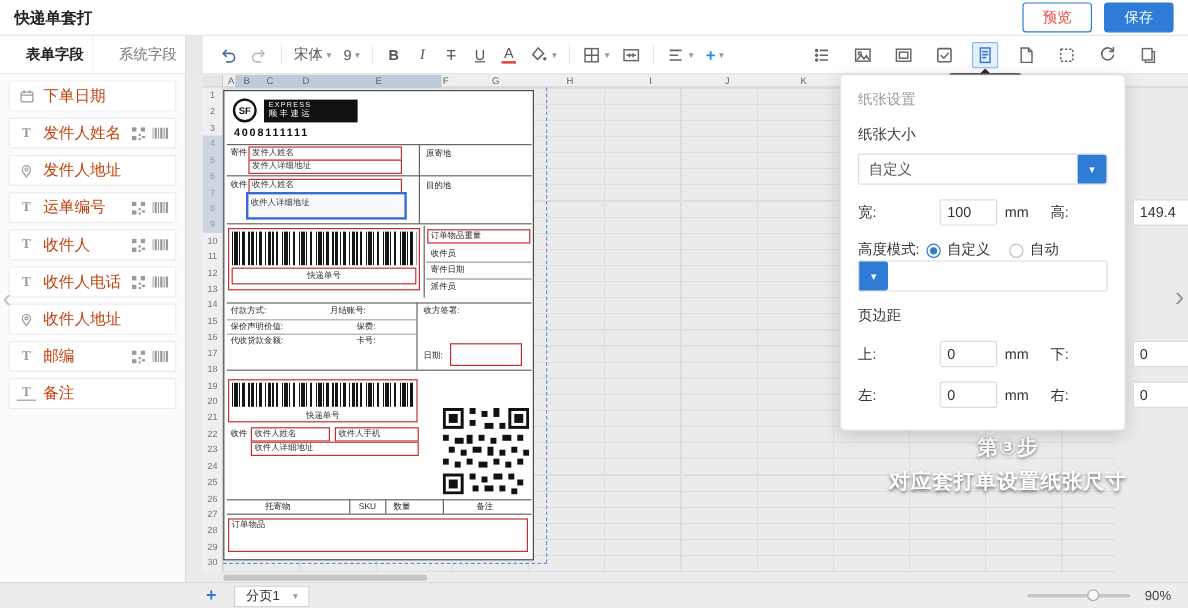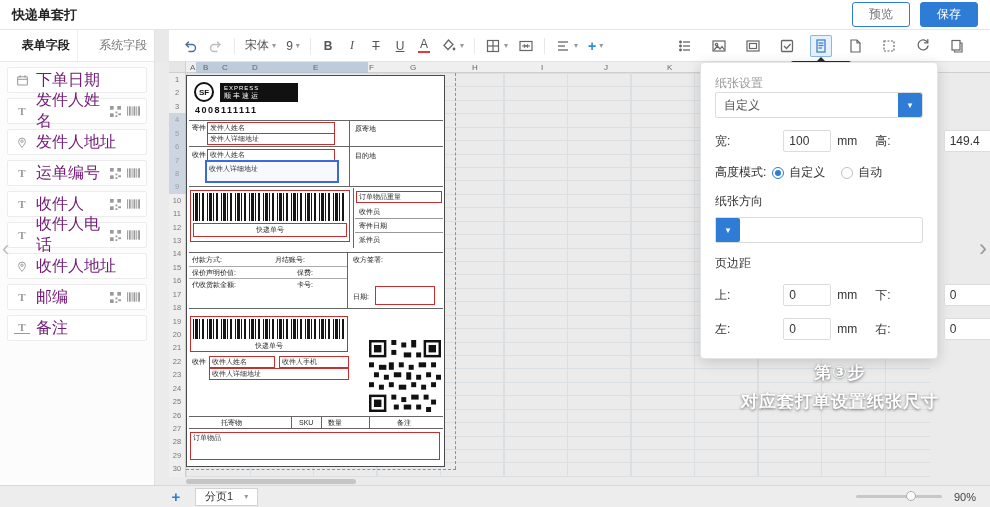--- a/index.html
+++ b/index.html
@@ -6,34 +6,34 @@
   html,body{width:990px;height:507px;}
   body{position:relative;overflow:hidden;background:#e9e9e9;font-family:"Liberation Sans","DejaVu Sans",sans-serif;}
   [data-interactable="true"]{cursor:pointer;}
   input[data-interactable="true"]{cursor:text;margin-left:47px;}
 
   
   .topbar{position:absolute;top:0;left:0;width:100%;height:30px;background:#fff;border-bottom:1px solid #e6e6e6;display:flex;align-items:center;padding:0 12px;z-index:50;}
   .title{font-size:13px;color:#222;font-weight:700;}
   .spacer{flex:1;}
   .btn{font-size:12px;border-radius:3px;padding:3px 16px;margin-left:10px;border:1px solid #2e7cd6;font-family:inherit;}
-  .btn.ghost{background:#fff;color:#737373;}
+  .btn.ghost{background:#fff;color:#ef4444;}
   .btn.primary{background:#2e7cd6;color:#fff;}
 
   
   .sidebar{position:absolute;top:30px;left:0;width:155px;height:455px;background:#fcfcfc;border-right:1px solid #e2e2e2;z-index:20;}
   .tabs{display:flex;height:32px;border-bottom:1px solid #e8e8e8;background:#fff;}
   .tab{flex:1;display:flex;align-items:center;justify-content:center;font-size:12px;color:#777;padding-left:15px;}
   .tab.active{color:#222;font-weight:700;}
   .tab+.tab{border-left:1px solid #efefef;}
   .field{display:flex;align-items:center;height:26px;margin:5px 7px;padding:0 6px;border:1px solid #ececec;border-radius:2px;background:#fff;}
   .ficon{width:16px;display:flex;justify-content:center;align-items:center;margin-right:6px;color:#9a9a9a;}
   .ticon{font-family:"Liberation Serif","DejaVu Serif",serif;font-size:11px;font-weight:700;color:#9a9a9a;line-height:1;}
   .ticon.underlined{border-bottom:1px solid #9a9a9a;}
-  .flabel{flex:1;font-size:16px;color:#701a75;}
+  .flabel{flex:1;font-size:13px;color:#c2410c;}
   .fcodes{display:flex;gap:6px;align-items:center;}
   .chevl{position:absolute;left:2px;top:238px;font-size:22px;color:#c0c0c0;z-index:45;line-height:1;}
   .chevr{position:absolute;right:3px;top:236px;font-size:24px;color:#9a9a9a;z-index:45;line-height:1;}
 
   
   .toolbar{position:absolute;left:169px;top:30px;width:835px;height:32px;background:#fff;border-bottom:1px solid #e3e3e3;display:flex;align-items:center;padding:0 8px;z-index:25;}
   .tbtn{display:flex;align-items:center;justify-content:center;min-width:20px;height:22px;margin:0 2px;color:#555;font-size:12px;position:relative;border-radius:2px;padding:0 3px;}
   .bold{font-weight:700;}
   .italic{font-style:italic;font-family:"Liberation Serif","DejaVu Serif",serif;}
   .strike{text-decoration:line-through;}
@@ -627,20 +627,21 @@
   </div>
 
   <div class="dashv" data-interactable="false"></div>
   <div class="dashh" data-interactable="false"></div>
   <div class="hthumb" data-interactable="true"></div>
 </div>
 
 <div class="panel" data-interactable="false">
   <div class="ptitle" data-interactable="false">纸张设置</div>
 
+  <div class="plabel" data-interactable="false">纸张大小</div>
   <div class="pselect" data-interactable="true">
     <span class="val" data-interactable="false">自定义</span>
     <span class="addon" data-interactable="true">
         <span class="caret-w" data-interactable="false">▾</span>
       </span>
   </div>
 
   <div class="prow" data-interactable="false">
     <span class="plbl" data-interactable="false">宽:</span>
     <input class="pinput" data-interactable="true" value="100" style="">
@@ -655,21 +656,20 @@
     <span class="radio" data-interactable="true">
         <i class="rdot on" data-interactable="false"></i>
         <span data-interactable="false">自定义</span>
       </span>
     <span class="radio" data-interactable="true">
         <i class="rdot" data-interactable="false"></i>
         <span data-interactable="false">自动</span>
       </span>
   </div>
 
-  <div class="plabel" data-interactable="false">纸张方向</div>
   <div class="pselect" data-interactable="true">
     <span class="addon" data-interactable="true">
         <span class="caret-w" data-interactable="false">▾</span>
       </span>
   </div>
 
   <div class="plabel" data-interactable="false">页边距</div>
   <div class="prow" data-interactable="false">
     <span class="plbl" data-interactable="false">上:</span>
     <input class="pinput" data-interactable="true" value="0" style="">

